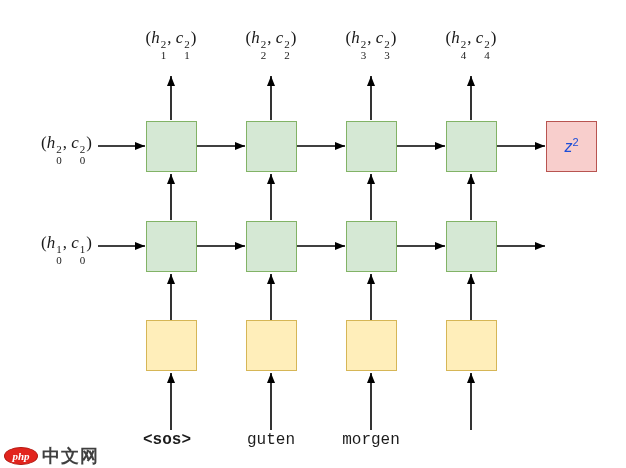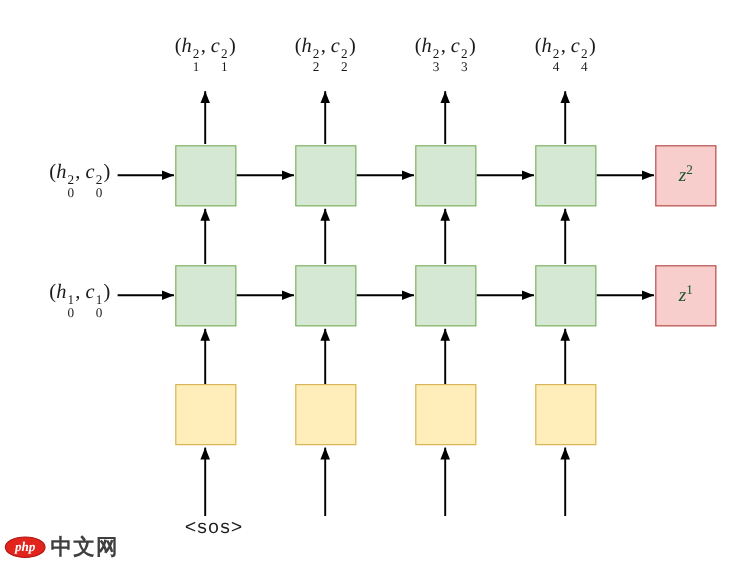--- a/index.html
+++ b/index.html
@@ -30,21 +30,21 @@
     font-size:17px;color:#1a1a1a;white-space:nowrap;
   }
   .toplab{width:120px;text-align:center;}
   .leftlab{width:92px;text-align:right;}
   .ss{
     display:inline-flex;flex-direction:column;
     font-size:11px;line-height:1.02;vertical-align:-0.45em;
     margin-left:1px;margin-right:1px;
   }
   .ss span{display:block;text-align:left;}
-  .zlab{font-family:Liberation Serif, serif;font-size:16px;color:#14532d;}
+  .zlab{font-family:Liberation Sans, sans-serif;font-size:16px;color:#1d4ed8;}
   .zlab sup{font-size:11px;line-height:0;}
 
   .token{
     position:absolute;width:100px;top:431px;
     text-align:center;
     font-family:"Liberation Mono","DejaVu Sans Mono",monospace;
     font-size:16px;color:#1c1c1c;white-space:nowrap;
   }
 
   .watermark{
@@ -164,24 +164,23 @@
   <div class="box cell" style="left:446px;top:221px;"></div>
 
   <div class="box emb" style="left:146px;top:320px;"></div>
   <div class="box emb" style="left:246px;top:320px;"></div>
   <div class="box emb" style="left:346px;top:320px;"></div>
   <div class="box emb" style="left:446px;top:320px;"></div>
 
   <div class="box ctx" style="left:546px;top:121px;">
     <span class="zlab"><i>z</i><sup>2</sup></span>
   </div>
-  <div class="box ctx" style="left:546px;top:221px;">
-    <span class="zlab"><i>z</i><sup>1</sup></span>
-  </div>
 
-  <div class="token" style="left:128px;">&lt;sos&gt;</div>
+  <div class="token" style="left:117px;font-weight:bold;">&lt;sos&gt;</div>
+  <div class="token" style="left:221px;">guten</div>
+  <div class="token" style="left:321px;">morgen</div>
 
   <div class="watermark">
     <span class="php-badge">php</span>
     <span class="site-text">中文网</span>
   </div>
 
 </div>
 
 </body></html>

